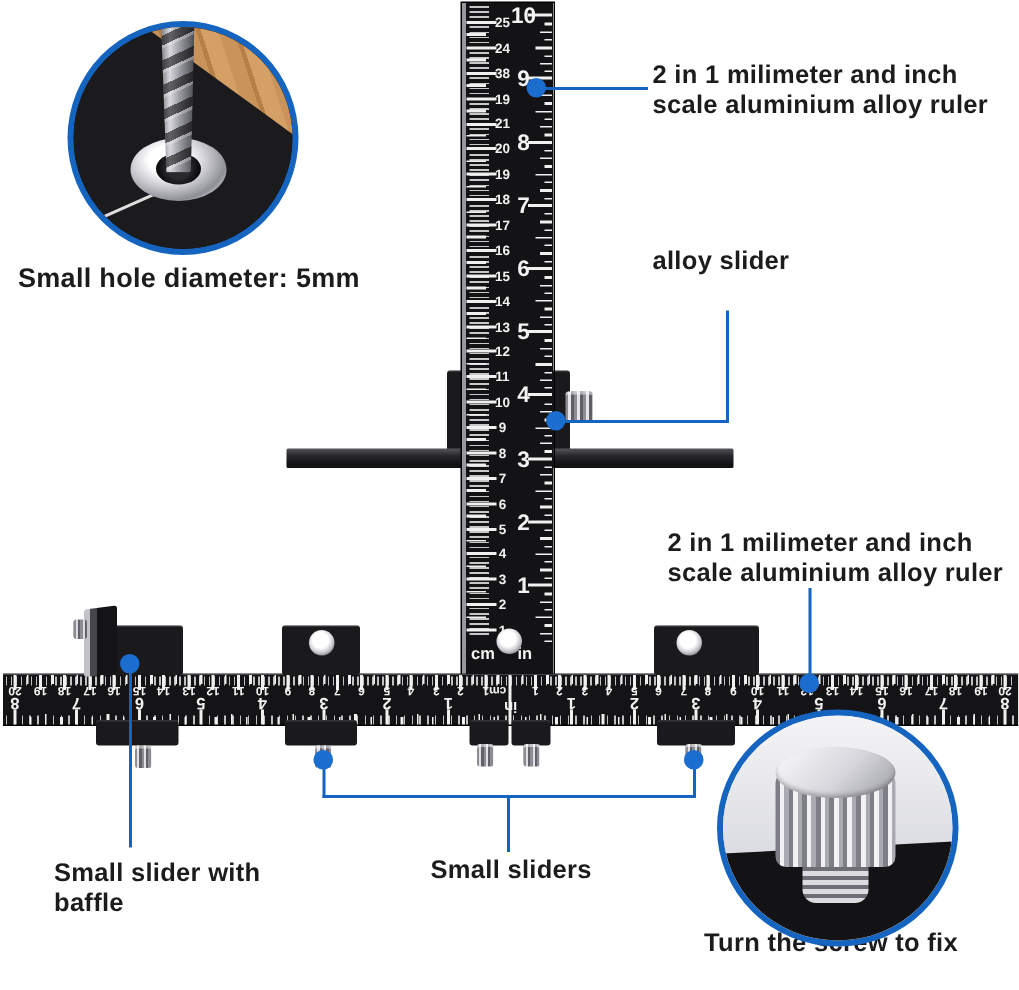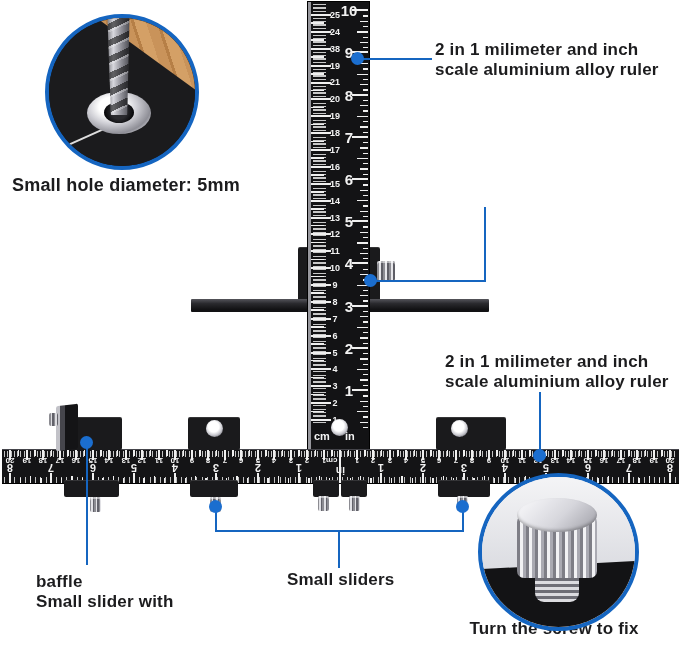--- a/index.html
+++ b/index.html
@@ -464,28 +464,29 @@
   <div class="cl" style="left:215px;top:530px;width:249px;height:2px;"></div>
   <div class="cl" style="left:338px;top:530px;width:2px;height:38px;"></div>
   <div class="cd" style="left:209px;top:500px;"></div>
   <div class="cd" style="left:456px;top:500px;"></div>
 
   <div class="note" style="left:435px;top:40px;">
     <div>2 in 1 milimeter and inch</div>
     <div>scale aluminium alloy ruler</div>
   </div>
   <div class="note" style="left:435px;top:164px;">
+    <div>alloy slider</div>
   </div>
   <div class="note" style="left:445px;top:352px;">
     <div>2 in 1 milimeter and inch</div>
     <div>scale aluminium alloy ruler</div>
   </div>
   <div class="note" style="left:36px;top:572px;">
+    <div>Small slider with</div>
     <div>baffle</div>
-    <div>Small slider with</div>
   </div>
   <div class="note" style="left:287px;top:570px;">Small sliders</div>
 
   <div class="inset" style="left:45px;top:14px;width:146px;height:148px;">
     <div class="abs" style="left:0;top:0;width:146px;height:148px;background:#1b1b1d;"></div>
     <div class="abs" style="left:52px;top:-26px;width:160px;height:78px;transform:rotate(36deg);
          background:repeating-linear-gradient(36deg,#c9935a 0 10px,#b67f46 10px 13px,#d4a066 13px 24px);
          box-shadow:-2px -2px 0 rgba(255,255,255,.85);"></div>
     <div class="abs" style="left:8px;top:118px;width:58px;height:2px;background:#f4f4f4;transform:rotate(-24deg);opacity:.9;"></div>
     <div class="abs" style="left:38px;top:74px;width:64px;height:42px;border-radius:50%;

